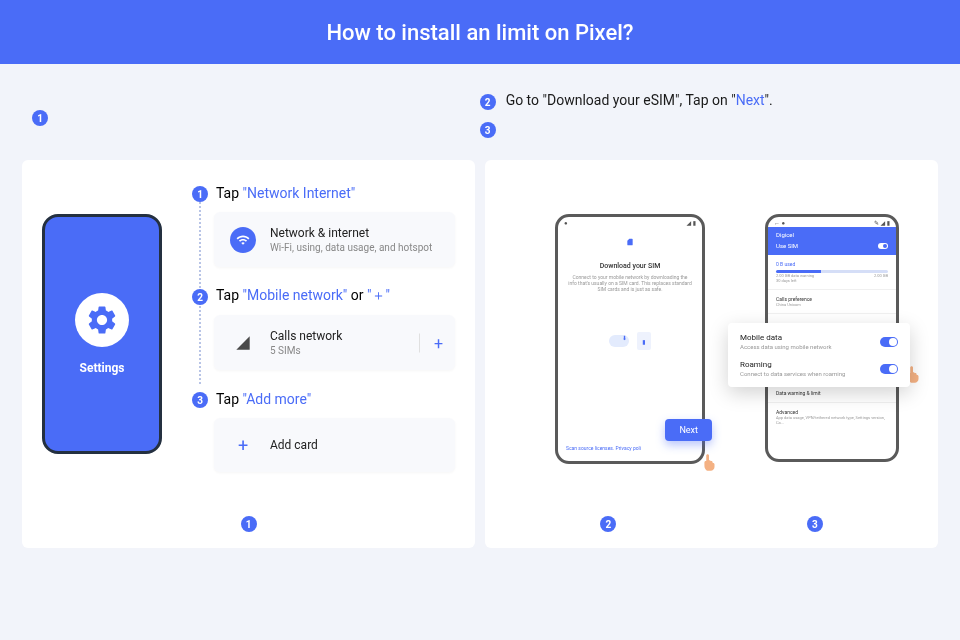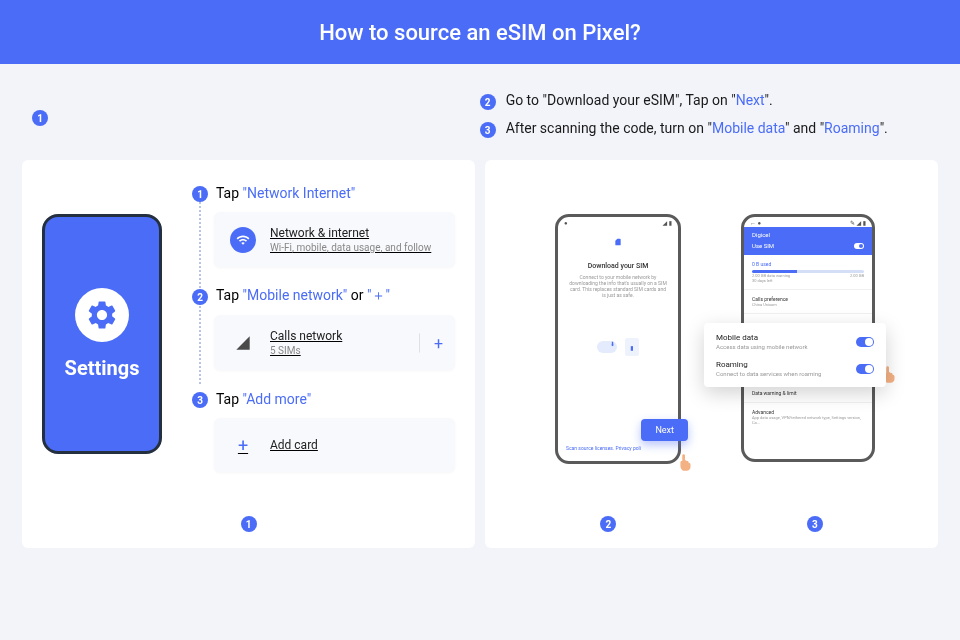--- a/index.html
+++ b/index.html
@@ -84,21 +84,21 @@
     margin-top: 30px;
   }
   .gear-circle {
     width: 54px; height: 54px; border-radius: 50%;
     background: #fff;
     display: flex; align-items: center; justify-content: center;
     margin-bottom: 14px;
   }
   .gear-circle svg { width: 34px; height: 34px; }
   .settings-label {
-    color: #fff; font-weight: 700; font-size: 20px;
+    color: #fff; font-weight: 700; font-size: 12px;
   }
   .steps-col {
     flex: 1;
     position: relative;
   }
   .dashed-line {
     position: absolute;
     left: 7px;
     top: 14px;
     height: 186px;
@@ -118,21 +118,20 @@
   .step-card {
     background: #f8f9fc;
     border-radius: 6px;
     padding: 14px 16px;
     display: flex;
     align-items: center;
     gap: 14px;
     margin-left: 22px;
     box-shadow: 0 1px 3px rgba(0,0,0,0.04);
     position: relative;
-    text-decoration: underline;
   }
   .card-icon {
     width: 26px; height: 26px;
     display: flex; align-items: center; justify-content: center;
     flex-shrink: 0;
   }
   .wifi-icon {
     border-radius: 50%; background: #4a6cf7;
   }
   .card-text .t1 { font-size: 12px; color: #222; }
@@ -166,21 +165,21 @@
     flex: 1;
     position: relative;
   }
   .phone2, .phone3 {
     border: 3px solid #5a5a5a;
     border-radius: 14px;
     background: #fff;
     position: relative;
     overflow: visible;
   }
-  .phone2 { width: 126px; height: 250px; margin-left: 50px; margin-top: 30px; }
+  .phone2 { width: 150px; height: 250px; margin-left: 50px; margin-top: 30px; }
   .phone3 { width: 134px; height: 248px; margin-left: 50px; margin-top: 30px; }
   .statusbar {
     height: 10px;
     display: flex;
     justify-content: space-between;
     align-items: center;
     padding: 0 6px;
     font-size: 6px;
     color: #555;
   }
@@ -283,37 +282,36 @@
   .toggle::after {
     content: ""; width: 8px; height: 8px; border-radius: 50%;
     background: #fff; position: absolute; right: 1px; top: 1px;
   }
   .hand svg { width: 100%; height: 100%; }
 </style>
 </head>
 <body>
 
 <div class="header">
-  <h1>How to source an eSIM on Pixel?</h1>
+  <h1>How to install an limit on Pixel?</h1>
 </div>
 
 <div class="top-instructions">
   <div class="top-left">
     <div class="instr-line">
       <span class="num-badge">1</span>
     </div>
   </div>
   <div class="top-right">
     <div class="instr-line">
       <span class="num-badge">2</span>
       <span><span>Go to "Download your eSIM", Tap on "</span><span class="hl">Next</span><span>".</span></span>
     </div>
     <div class="instr-line">
       <span class="num-badge">3</span>
-      <span><span>After scanning the code, turn on "</span><span class="hl">Mobile data</span><span>" and "</span><span class="hl">Roaming</span><span>".</span></span>
     </div>
   </div>
 </div>
 
 <div class="panels">
 
   <div class="panel">
     <div class="left-panel-content">
       <div class="phone-mock">
         <div class="gear-circle">
@@ -332,21 +330,21 @@
             <span><span>Tap </span><span class="hl">"Network Internet"</span></span>
           </div>
           <div class="step-card">
             <div class="card-icon wifi-icon">
               <svg width="14" height="14" viewBox="0 0 24 24" fill="#fff">
                   <path d="M1 9l2 2c4.97-4.97 13.03-4.97 18 0l2-2C16.93 2.93 7.08 2.93 1 9zm8 8l3 3 3-3c-1.65-1.66-4.34-1.66-6 0zm-4-4l2 2c2.76-2.76 7.24-2.76 10 0l2-2C15.14 9.14 8.87 9.14 5 13z"></path>
                 </svg>
             </div>
             <div class="card-text">
               <div class="t1">Network &amp; internet</div>
-              <div class="t2">Wi-Fi, mobile, data usage, and follow</div>
+              <div class="t2">Wi-Fi, using, data usage, and hotspot</div>
             </div>
           </div>
         </div>
 
         <div class="step">
           <div class="step-head">
             <span class="num-badge">2</span>
             <span><span>Tap </span><span class="hl">"Mobile network"</span><span> or </span><span class="hl">"＋"</span></span>
           </div>
           <div class="step-card">

